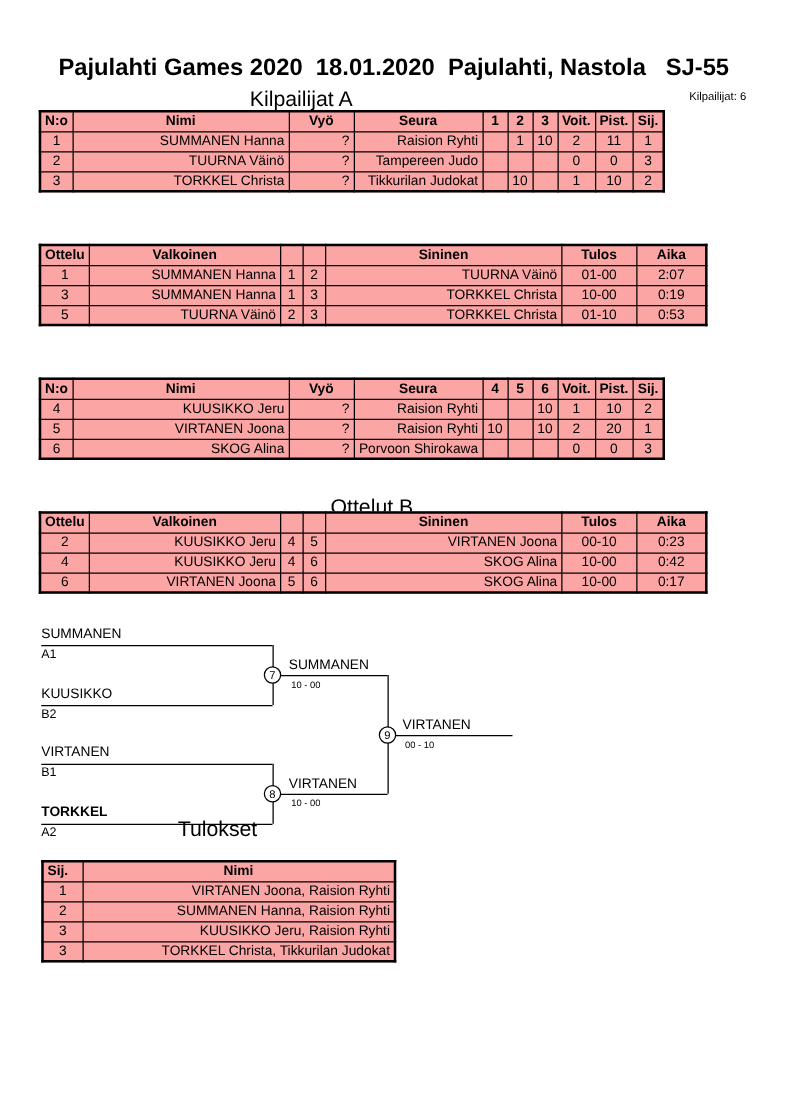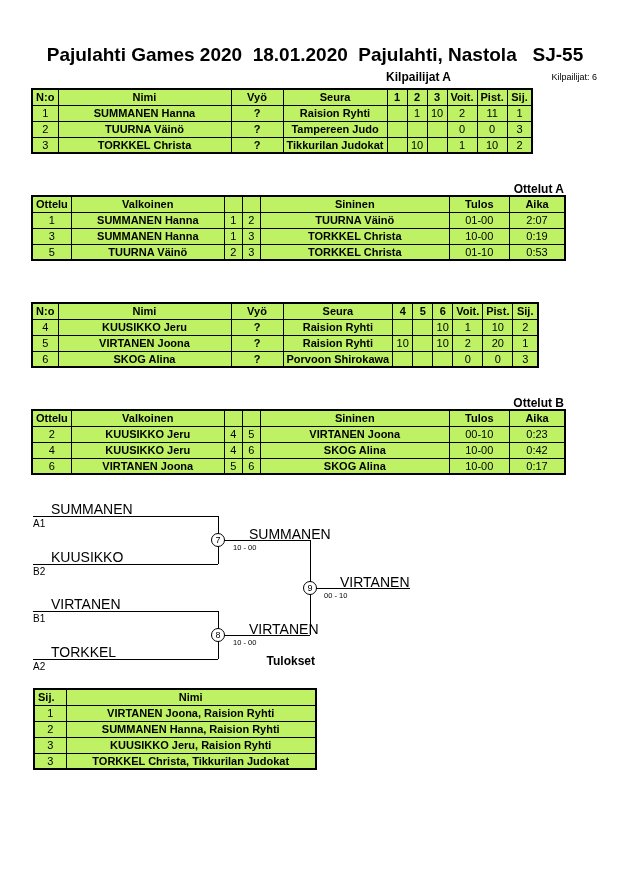--- a/index.html
+++ b/index.html
@@ -5,35 +5,35 @@
   * { margin:0; padding:0; box-sizing:border-box; }
   html,body { background:#fff; }
   .page {
     position:relative; width:630px; height:879px; background:#ffffff;
     font-family:"Liberation Sans", sans-serif; color:#000; overflow:hidden;
   }
   .main-title {
     position:absolute; top:44px; left:0; width:630px;
     font-size:19px; font-weight:bold; text-align:center; white-space:pre;
   }
-  .sec-title { position:absolute; font-size:12px; font-weight:bold; text-align:right; }
+  .sec-title { position:absolute; font-size:17px; font-weight:normal; text-align:center; }
   .side-note { position:absolute; font-size:9px; text-align:right; }
   table.tbl {
     position:absolute; border-collapse:collapse; table-layout:fixed;
-    border:2px solid #000; background:#bef264;
+    border:2px solid #000; background:#fca5a5;
   }
   .tbl th, .tbl td {
     border:1px solid #000; font-size:11px; height:16px; padding:0 3px;
     overflow:hidden; white-space:nowrap; text-align:center; vertical-align:middle;
   }
   .tbl th { font-weight:bold; }
-  .tbl td.L { text-align:center;font-weight:bold; }
+  .tbl td.L { text-align:right; }
   .hline { position:absolute; height:0; border-top:1px solid #000; }
   .vline { position:absolute; width:0; border-left:1px solid #000; }
-  .b-name  { position:absolute; font-size:14px; white-space:nowrap;margin-left:18px; }
+  .b-name  { position:absolute; font-size:11px; white-space:nowrap; }
   .b-seed  { position:absolute; font-size:10px; white-space:nowrap; }
   .b-score { position:absolute; font-size:7.5px; white-space:nowrap; }
   .b-circle {
     position:absolute; width:14px; height:14px; border:1px solid #000; border-radius:50%;
     background:#fff; font-size:9px; line-height:12px; text-align:center; z-index:2;
   }
 </style>
 </head>
 <body>
 
@@ -102,21 +102,20 @@
       <td></td>
       <td>10</td>
       <td></td>
       <td>1</td>
       <td>10</td>
       <td>2</td>
     </tr>
   </tbody>
     </table>
 
-  <div class="sec-title" style="left:31px; top:182px; width:533px;">Ottelut A</div>
 
   <table class="tbl" style="left:31px; top:195px;">
     <colgroup>
       <col style="width:38px">
         <col style="width:153px">
         <col style="width:18px">
         <col style="width:18px">
       <col style="width:189px">
         <col style="width:60px">
         <col style="width:56px">
@@ -290,21 +289,21 @@
     <div class="b-seed" style="left:33px; top:566px;">B2</div>
     <div class="vline" style="left:218px; top:516px; height:48px;"></div>
     <div class="hline" style="left:218px; top:540px; width:92px;"></div>
     <div class="b-name" style="left:231px; top:526px;">SUMMANEN</div>
     <div class="b-score" style="left:233px; top:543px;">10 - 00</div>
     <div class="b-circle" style="left:211px; top:533px;">7</div>
 
     <div class="b-name" style="left:33px; top:596px;">VIRTANEN</div>
     <div class="hline" style="left:33px; top:611px; width:185px;"></div>
     <div class="b-seed" style="left:33px; top:613px;">B1</div>
-    <div class="b-name" style="left:33px; top:644px;">TORKKEL</div>
+    <div class="b-name" style="left:33px; top:644px;font-weight:bold;">TORKKEL</div>
     <div class="hline" style="left:33px; top:659px; width:185px;"></div>
     <div class="b-seed" style="left:33px; top:661px;">A2</div>
     <div class="vline" style="left:218px; top:611px; height:48px;"></div>
     <div class="hline" style="left:218px; top:635px; width:92px;"></div>
     <div class="b-name" style="left:231px; top:621px;">VIRTANEN</div>
     <div class="b-score" style="left:233px; top:638px;">10 - 00</div>
     <div class="b-circle" style="left:211px; top:628px;">8</div>
 
     <div class="vline" style="left:310px; top:540px; height:95px;"></div>
     <div class="hline" style="left:310px; top:588px; width:100px;"></div>

